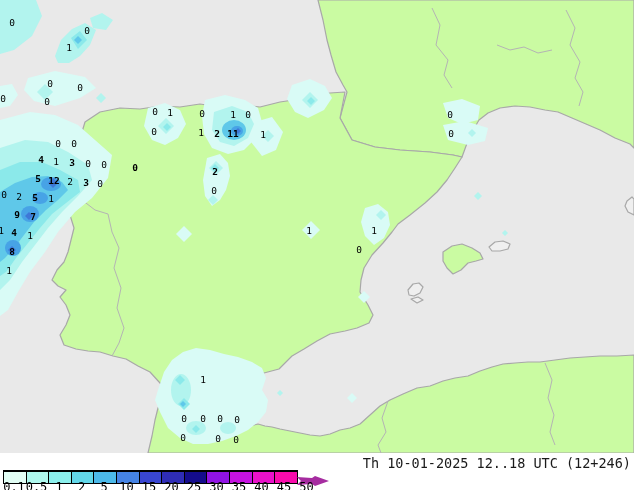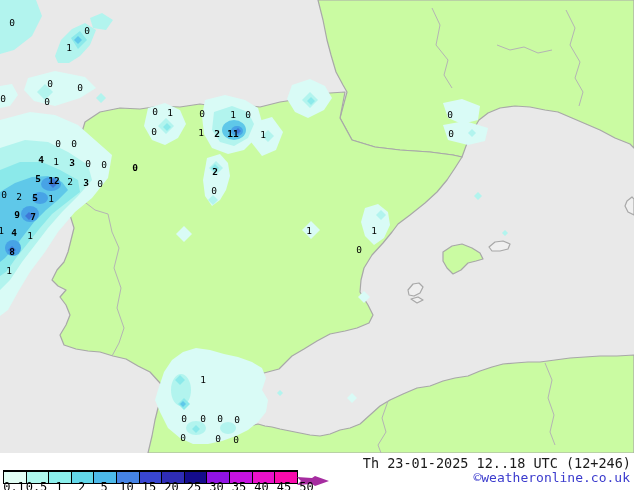--- a/index.html
+++ b/index.html
@@ -183,16 +183,15 @@
         <span style="left: 111.5px;">10</span>
         <span style="left: 134px;">15</span>
         <span style="left: 156.5px;">20</span>
         <span style="left: 179px;">25</span>
         <span style="left: 201.5px;">30</span>
         <span style="left: 224px;">35</span>
         <span style="left: 246.5px;">40</span>
         <span style="left: 269px;">45</span>
         <span style="left: 291.5px;">50</span>
       </div>
-    <div id="datetext">Th 23-01-2025 12..18 UTC (12+246)</div>
-    <div id="copyright">©weatheronline.co.uk</div>
+    <div id="datetext">Th 10-01-2025 12..18 UTC (12+246)</div>
   </div>
 </div>
 
 </body></html>

